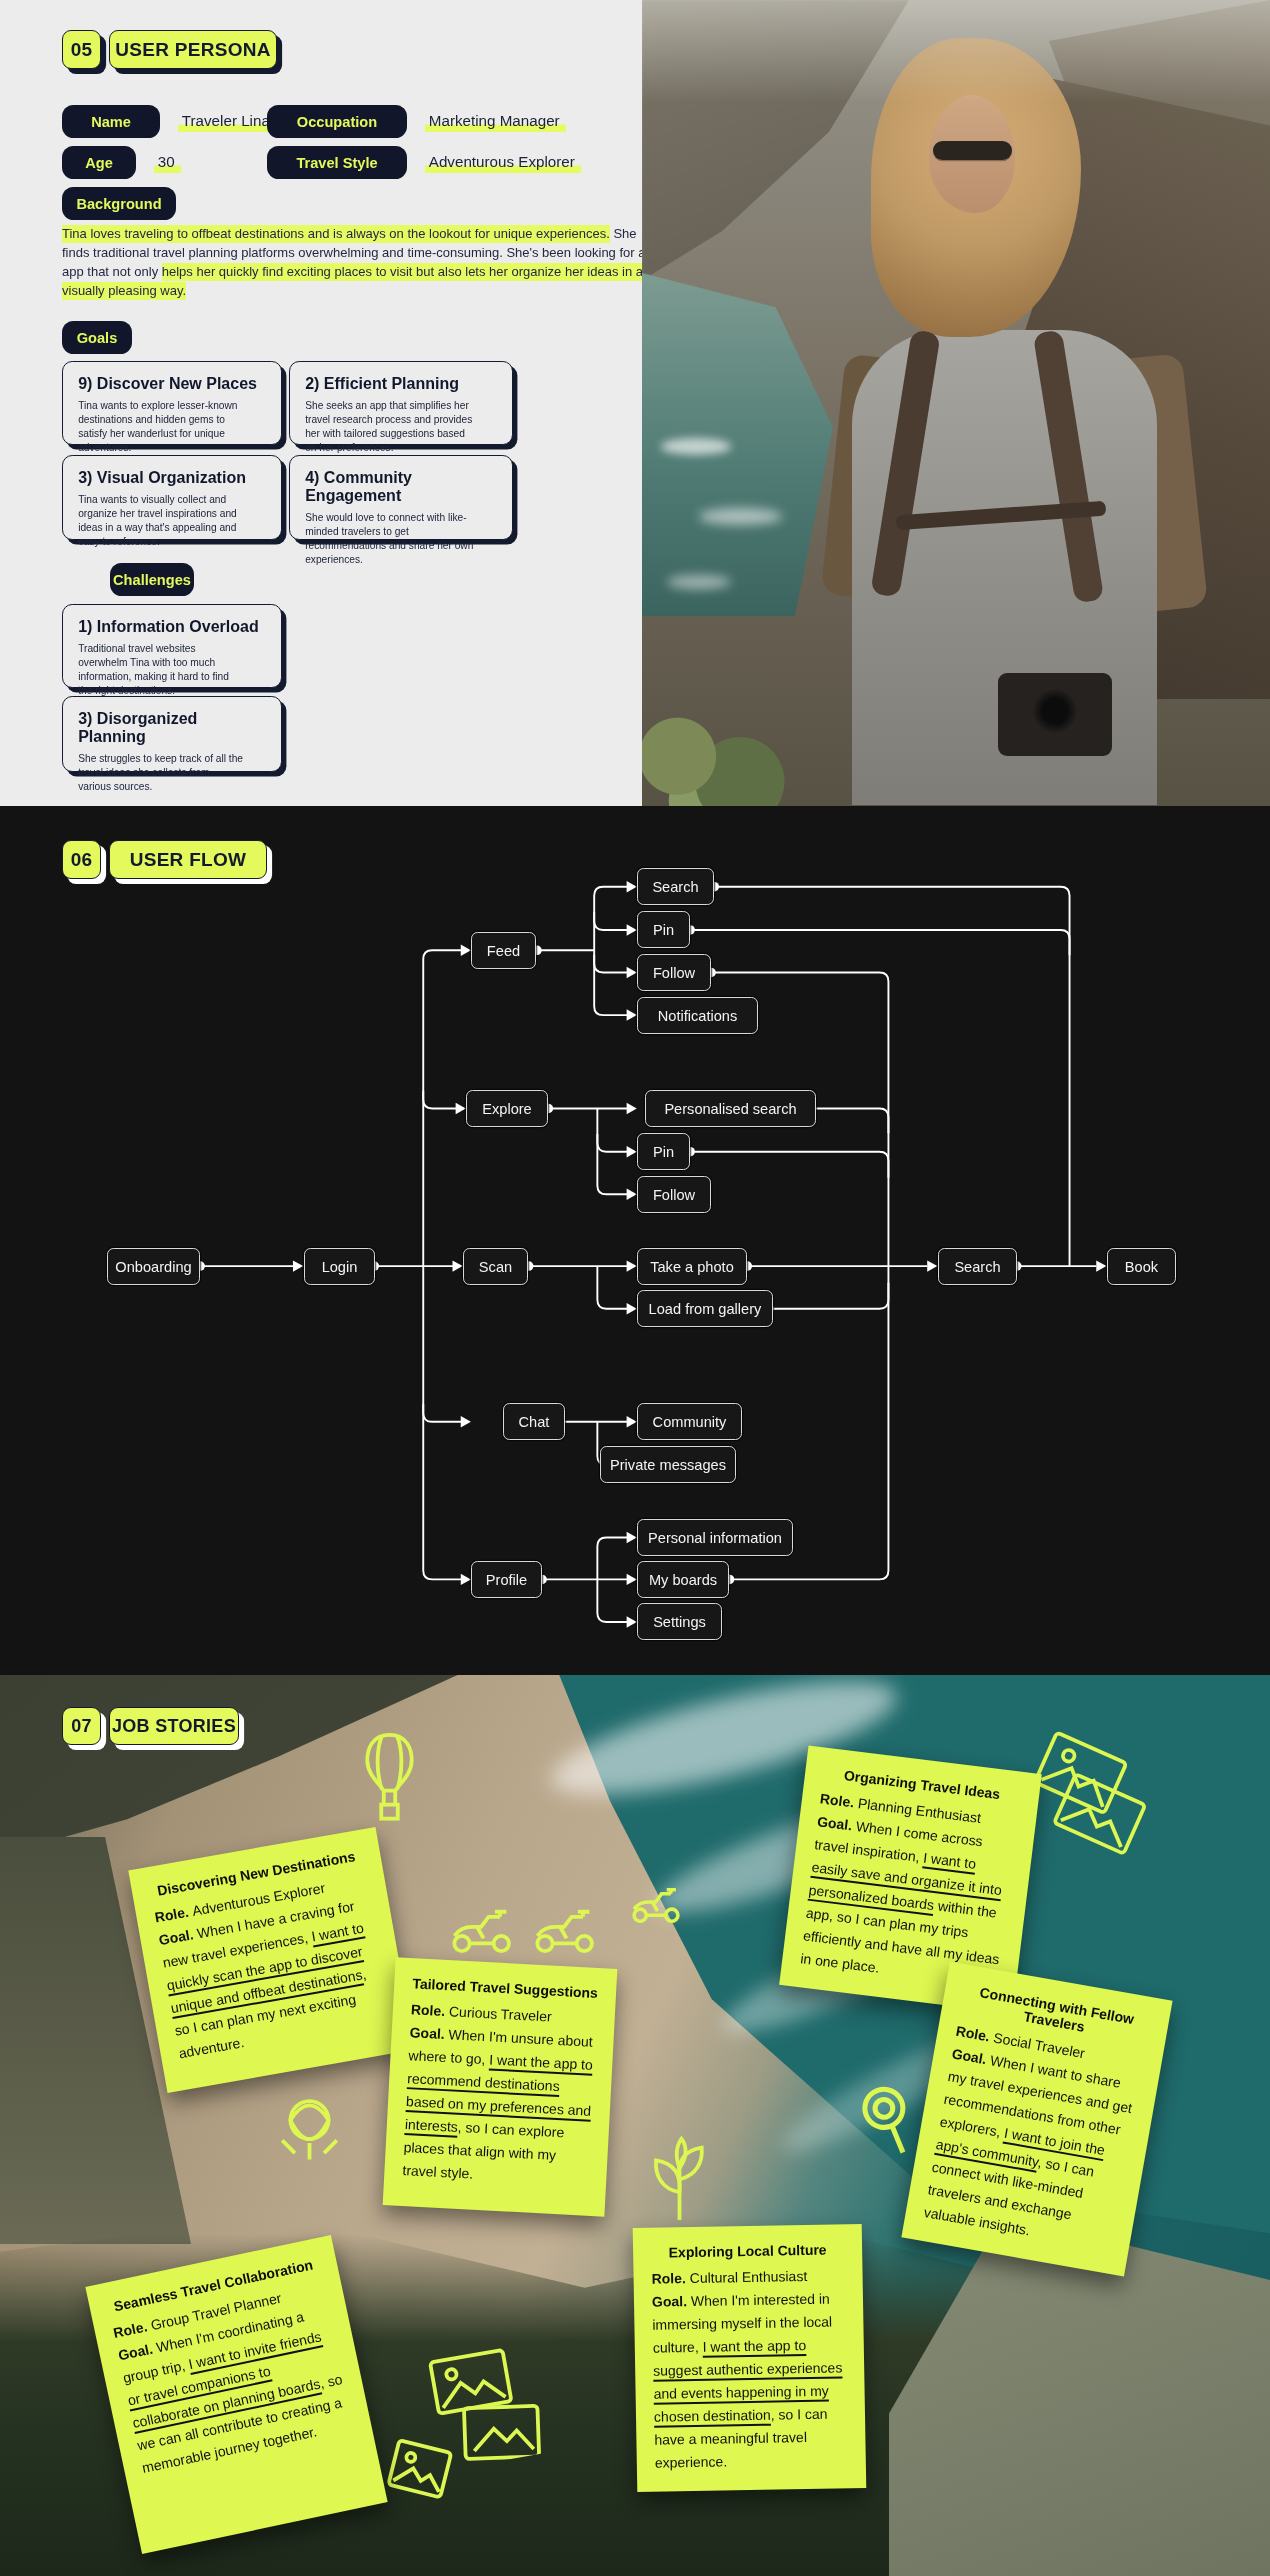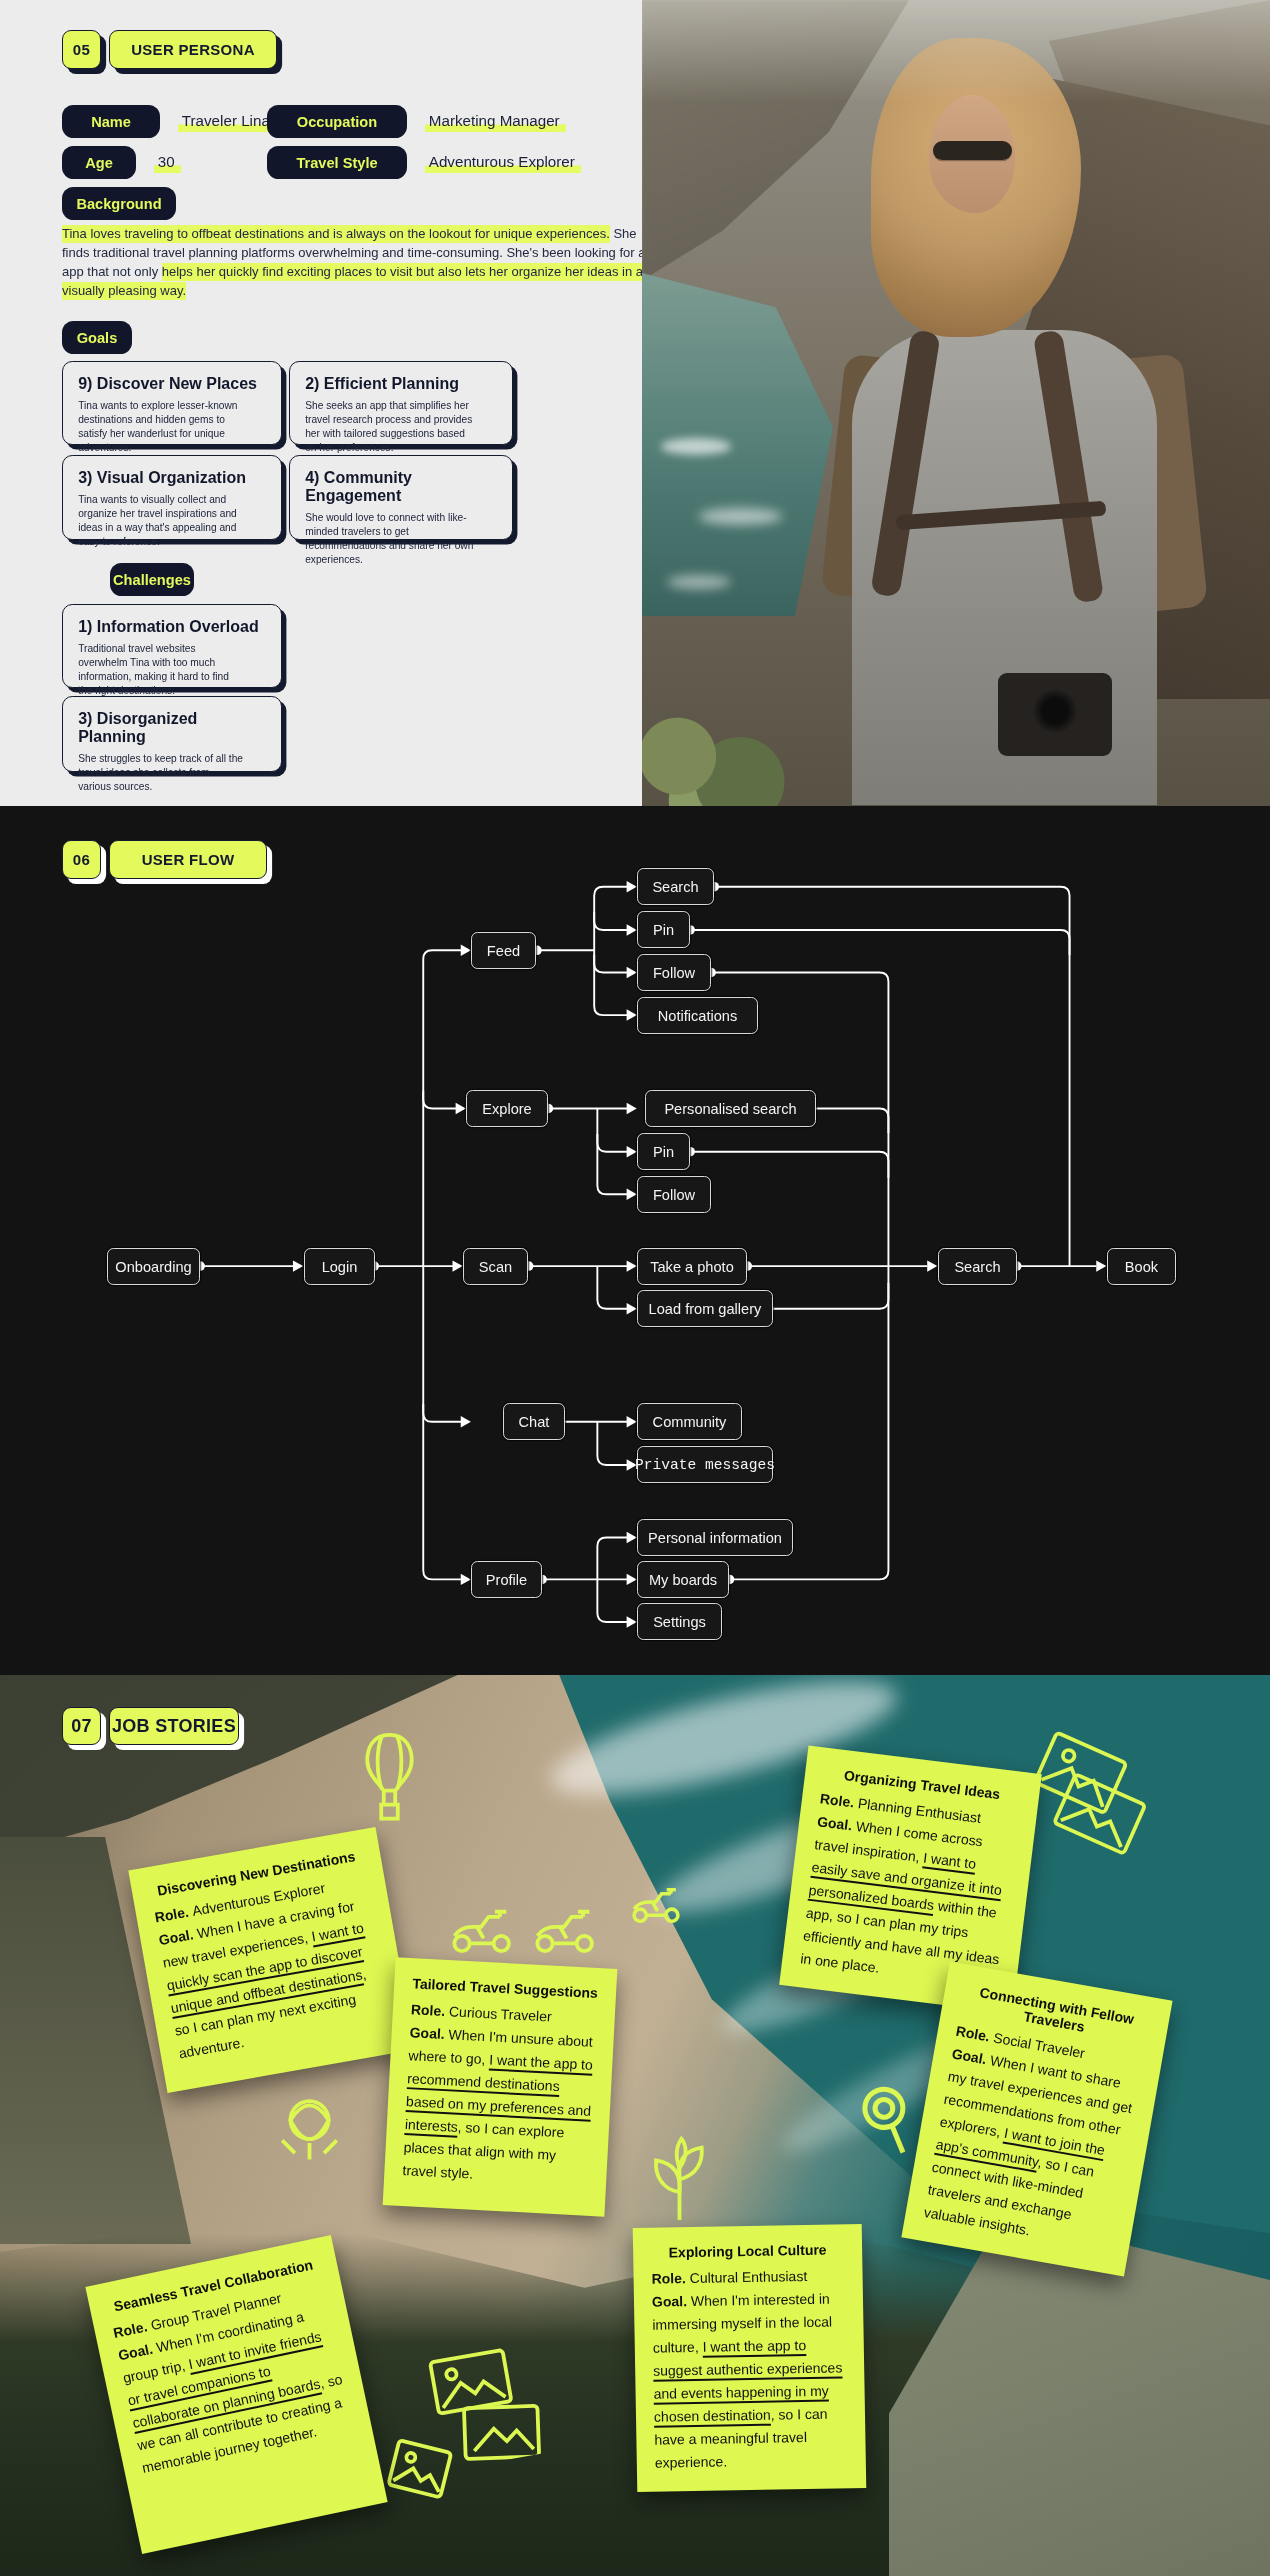--- a/index.html
+++ b/index.html
@@ -1,21 +1,21 @@
 <!DOCTYPE html>
 <html style="font-size:10.2px"><head>
 <meta charset="utf-8">
 <style>
   html,body{margin:0;padding:0;}
   body{width:1271px;height:2576px;position:relative;overflow:hidden;
        font-family:"Liberation Sans",sans-serif;background:#ececec;}
   .sec{position:absolute;left:0;width:1271px;overflow:hidden;}
   
   .badge{position:absolute;display:flex;align-items:center;justify-content:center;
-         font-weight:bold;font-size:15px;color:#141a2e;background:#e3f95c;
+         font-weight:bold;font-size:19px;color:#141a2e;background:#e3f95c;
          border:1.9px solid #141a2e;border-radius:9px;box-sizing:border-box;
          box-shadow:5.1px 5.1px 0 #141a2e;letter-spacing:0.3px;}
   .badge.wshadow{box-shadow:5.1px 5.1px 0 #ffffff;}
   .pill{position:absolute;display:flex;align-items:center;justify-content:center;
         background:#11162a;color:#e3f95c;font-weight:bold;font-size:14.6px;
         border-radius:11.4px;box-sizing:border-box;}
   .fieldcell{position:absolute;display:flex;align-items:center;}
   .fieldcell .pill{position:static;height:33px;}
   .fieldval{margin-left:18px;font-size:15.2px;font-weight:500;color:#1c2136;
             padding:1.3px 6.4px 2.5px 3.8px;box-shadow:inset 0 -7.6px 0 #e6fa62;}
@@ -213,21 +213,21 @@
   <div class="fnode" style="left:637px;top:191px;width:121px;">Notifications</div>
   <div class="fnode" style="left:466px;top:284px;width:82px;">Explore</div>
   <div class="fnode" style="left:637px;top:284px;width:171px;margin-left:8px;">Personalised search</div>
   <div class="fnode" style="left:637px;top:327px;width:53px;">Pin</div>
   <div class="fnode" style="left:637px;top:370px;width:74px;">Follow</div>
   <div class="fnode" style="left:463px;top:442px;width:65px;">Scan</div>
   <div class="fnode" style="left:637px;top:442px;width:110px;">Take a photo</div>
   <div class="fnode" style="left:637px;top:484px;width:136px;">Load from gallery</div>
   <div class="fnode" style="left:471px;top:597px;width:62px;margin-left:32px;">Chat</div>
   <div class="fnode" style="left:637px;top:597px;width:105px;">Community</div>
-  <div class="fnode" style="left:637px;top:640px;width:136px;font-family:Liberation Mono, monospace;">Private messages</div>
+  <div class="fnode" style="left:600px;top:640px;width:136px;">Private messages</div>
   <div class="fnode" style="left:471px;top:755px;width:71px;">Profile</div>
   <div class="fnode" style="left:637px;top:713px;width:156px;">Personal information</div>
   <div class="fnode" style="left:637px;top:755px;width:92px;">My boards</div>
   <div class="fnode" style="left:637px;top:797px;width:85px;">Settings</div>
   <div class="fnode" style="left:938px;top:442px;width:79px;">Search</div>
   <div class="fnode" style="left:1107px;top:442px;width:69px;">Book</div>
 </div>
 
 <div class="sec sec3">
 

